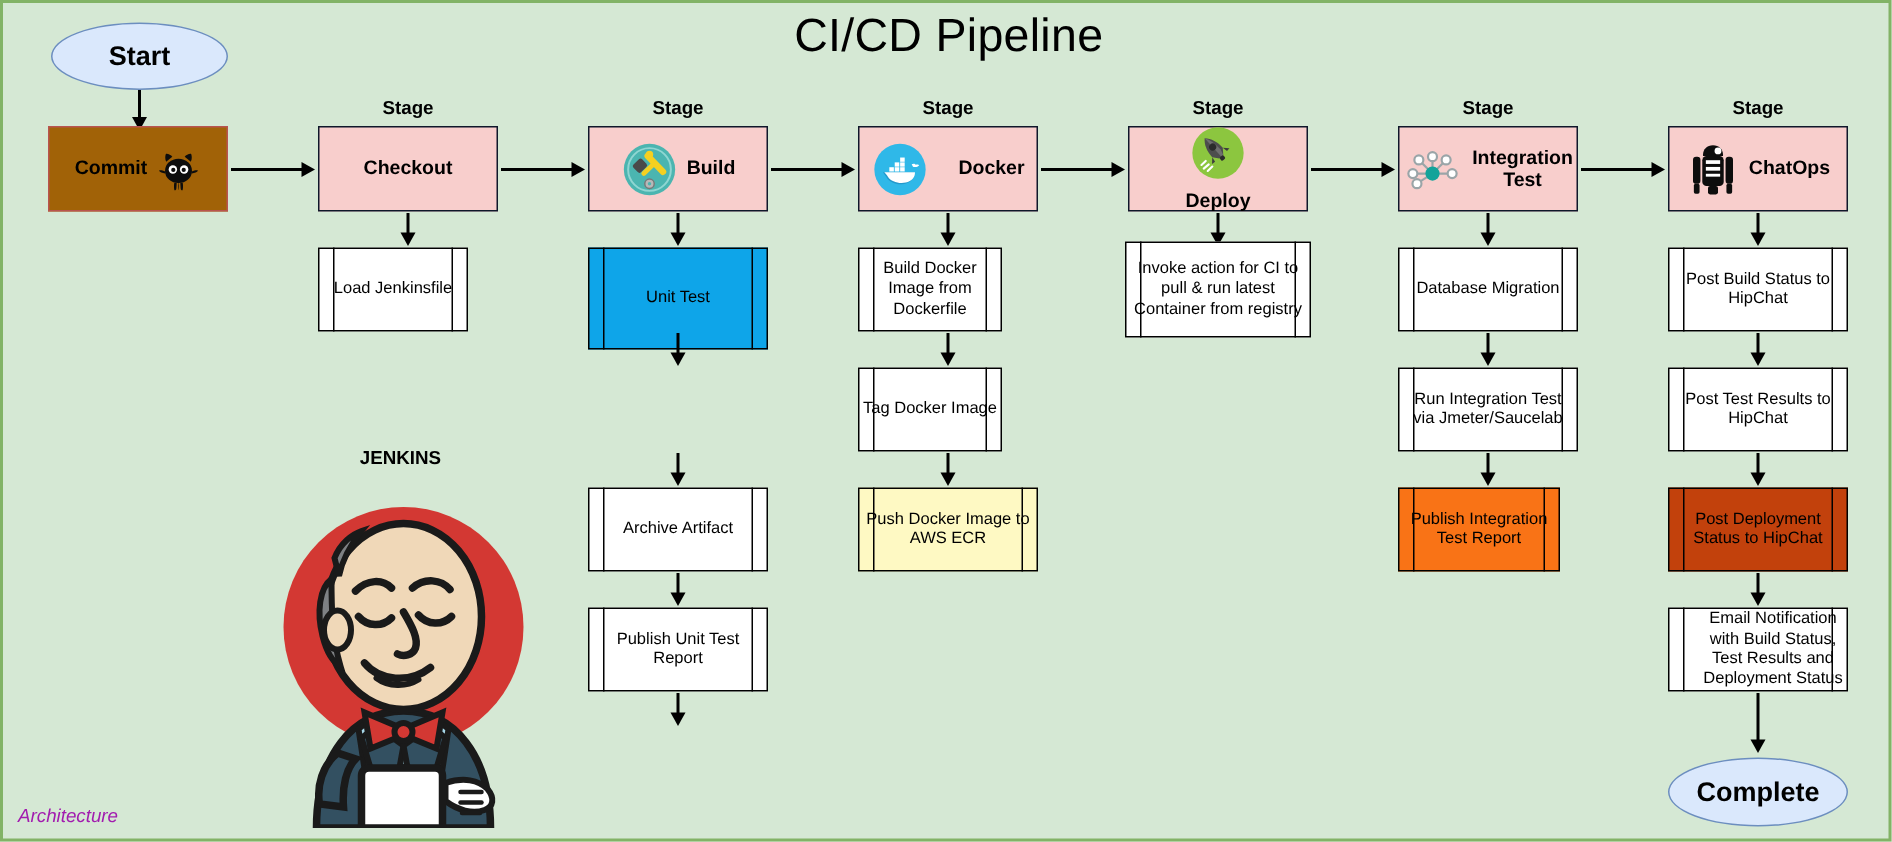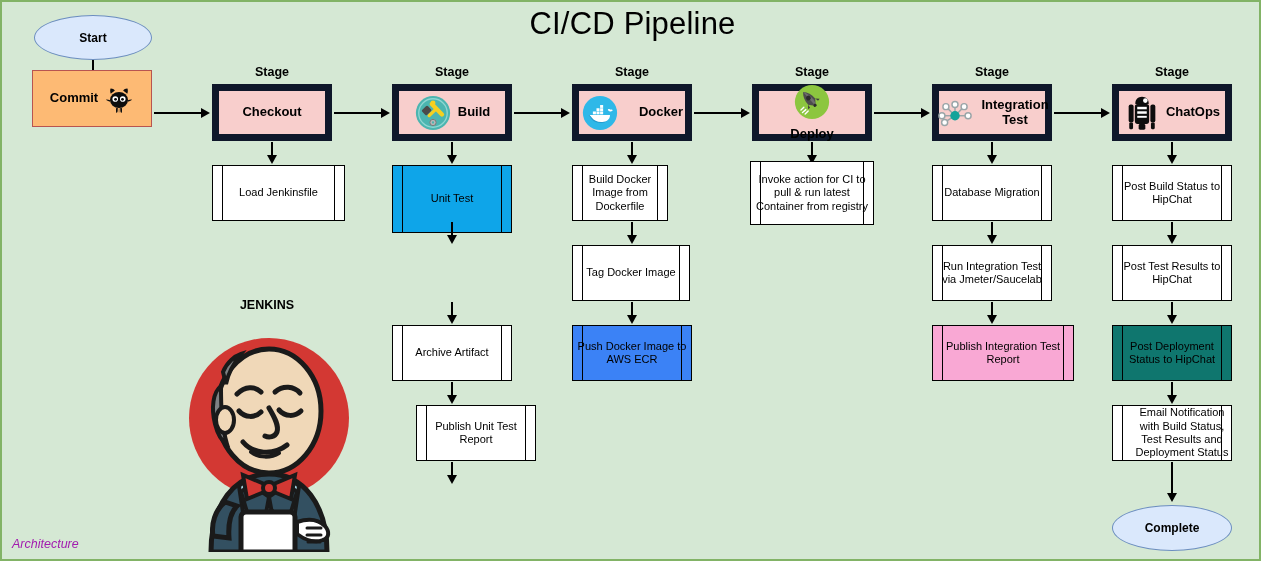--- a/index.html
+++ b/index.html
@@ -42,35 +42,35 @@
     color:#000;
   }
 
   .ellipse{
     position:absolute;
     box-sizing:border-box;
     background:#dae8fc;
     border:1px solid #6c8ebf;
     border-radius:50%;
     display:flex; align-items:center; justify-content:center;
-    font-size:12px; font-weight:bold; color:#000;
+    font-size:18px; font-weight:bold; color:#000;
   }
 
   
   .stage-box{
     position:absolute;
     box-sizing:border-box;
     background:#f8cecc;
     border:1px solid #b85450;
     display:flex; align-items:center; justify-content:center;
     gap:6px;
     font-size:13px; font-weight:bold; color:#000;
     padding:0 6px;
   }
-  .stage-box.dark{ border:7px solid #0f172a; }
+  .stage-box.dark{ border:1px solid #0f172a; }
   .stage-box .lbl{ line-height:1.12; text-align:center; }
 
   
   .proc{
     position:absolute;
     box-sizing:border-box;
     background:#ffffff;
     border:1px solid #000000;
     display:flex; align-items:center; justify-content:center;
     text-align:center;
@@ -139,21 +139,21 @@
   </div>
   <div class="v-arrow" style="left:90px; top:58px; height:19px;"></div>
 
   <div class="stage-label" style="left:210px; top:63px; width:120px;">Stage</div>
   <div class="stage-label" style="left:390px; top:63px; width:120px;">Stage</div>
   <div class="stage-label" style="left:570px; top:63px; width:120px;">Stage</div>
   <div class="stage-label" style="left:750px; top:63px; width:120px;">Stage</div>
   <div class="stage-label" style="left:930px; top:63px; width:120px;">Stage</div>
   <div class="stage-label" style="left:1110px; top:63px; width:120px;">Stage</div>
 
-  <div class="stage-box" style="left: 30px; top: 68px; width: 120px; height: 57px; background: #fdba74;">
+  <div class="stage-box" style="left: 30px; top: 82px; width: 120px; height: 57px; background: #a16207;">
     <span class="lbl">Commit</span>
     <span class="icon">
       <svg width="30" height="30" viewBox="0 0 32 32">
         <g fill="#0d0d0d">
           <ellipse cx="16" cy="17" rx="9.6" ry="8.6"></ellipse>
           <path d="M7.2 10.5c-.9-2.2-.7-4.6-.2-5.6 1.8-.2 3.6 1 4.6 2z"></path>
           <path d="M24.8 10.5c.9-2.2.7-4.6.2-5.6-1.8-.2-3.6 1-4.6 2z"></path>
           <path d="M13 25.5c-.4 2.4-.2 4.1.1 5.2.8.3 1.3-.5 1.4-1.6l.2-3.6z"></path>
           <path d="M19 25.5c.4 2.4.2 4.1-.1 5.2-.8.3-1.3-.5-1.4-1.6l-.2-3.6z"></path>
           <path d="M16 25.2c-.3 2.6-.2 4.4 0 5.6.3-1.2.4-3 .2-5.6z"></path>
@@ -279,80 +279,80 @@
           <rect x="13" y="14.5" width="10" height="2.6"></rect>
           <rect x="13" y="19.2" width="10" height="2.6"></rect>
           <rect x="13" y="24" width="10" height="2"></rect>
         </g>
       </svg>
     </span>
     <span class="lbl">ChatOps</span>
   </div>
 
   <div class="v-arrow" style="left:269px; top:140px; height:14px;"></div>
-  <div class="proc" style="left: 210px; top: 163px; width: 133px; height: 56px; background: rgb(255, 255, 255);">
+  <div class="proc" style="left: 210px; top: 163px; width: 100px; height: 56px; background: rgb(255, 255, 255);">
     <span class="txt">Load Jenkinsfile</span>
   </div>
 
   <div class="v-arrow" style="left:449px; top:140px; height:14px;"></div>
   <div class="proc" style="left: 390px; top: 163px; width: 120px; height: 68px; background: #0ea5e9;">
     <span class="txt">Unit Test</span>
   </div>
   <div class="v-arrow" style="left:449px; top:220px; height:14px;"></div>
   <div class="v-arrow" style="left:449px; top:300px; height:14px;"></div>
   <div class="proc" style="left: 390px; top: 323px; width: 120px; height: 56px; background: rgb(255, 255, 255);">
     <span class="txt">Archive Artifact</span>
   </div>
   <div class="v-arrow" style="left:449px; top:380px; height:14px;"></div>
-  <div class="proc" style="left: 390px; top: 403px; width: 120px; height: 56px; background: rgb(255, 255, 255); margin-left: 24px;">
+  <div class="proc" style="left: 390px; top: 403px; width: 120px; height: 56px; background: rgb(255, 255, 255);">
     <span class="txt">Publish Unit Test Report</span>
   </div>
   <div class="v-arrow" style="left:449px; top:460px; height:14px;"></div>
 
   <div class="v-arrow" style="left:629px; top:140px; height:14px;"></div>
   <div class="proc" style="left: 570px; top: 163px; width: 96px; height: 56px; background: rgb(255, 255, 255);">
     <span class="txt">Build Docker Image from Dockerfile</span>
   </div>
   <div class="v-arrow" style="left:629px; top:220px; height:14px;"></div>
-  <div class="proc" style="left: 570px; top: 243px; width: 118px; height: 56px; background: rgb(255, 255, 255);">
+  <div class="proc" style="left: 570px; top: 243px; width: 96px; height: 56px; background: rgb(255, 255, 255);">
     <span class="txt">Tag Docker Image</span>
   </div>
   <div class="v-arrow" style="left:629px; top:300px; height:14px;"></div>
-  <div class="proc" style="left: 570px; top: 323px; width: 120px; height: 56px; background: #3b82f6;">
+  <div class="proc" style="left: 570px; top: 323px; width: 120px; height: 56px; background: #fef9c3;">
     <span class="txt">Push Docker Image to AWS ECR</span>
   </div>
 
   <div class="v-arrow" style="left:809px; top:140px; height:14px;"></div>
   <div class="proc" style="left: 748px; top: 159px; width: 124px; height: 64px; background: rgb(255, 255, 255);">
     <span class="txt">Invoke action for CI to pull &amp; run latest Container from registry</span>
   </div>
 
   <div class="v-arrow" style="left:989px; top:140px; height:14px;"></div>
   <div class="proc" style="left: 930px; top: 163px; width: 120px; height: 56px; background: rgb(255, 255, 255);">
     <span class="txt">Database Migration</span>
   </div>
   <div class="v-arrow" style="left:989px; top:220px; height:14px;"></div>
   <div class="proc" style="left: 930px; top: 243px; width: 120px; height: 56px; background: rgb(255, 255, 255);">
     <span class="txt">Run Integration Test via Jmeter/Saucelab</span>
   </div>
   <div class="v-arrow" style="left:989px; top:300px; height:14px;"></div>
-  <div class="proc" style="left: 930px; top: 323px; width: 142px; height: 56px; background: #f9a8d4;">
+  <div class="proc" style="left: 930px; top: 323px; width: 108px; height: 56px; background: #f97316;">
     <span class="txt">Publish Integration Test Report</span>
   </div>
 
   <div class="v-arrow" style="left:1169px; top:140px; height:14px;"></div>
   <div class="proc" style="left: 1110px; top: 163px; width: 120px; height: 56px; background: rgb(255, 255, 255);">
     <span class="txt">Post Build Status to HipChat</span>
   </div>
   <div class="v-arrow" style="left:1169px; top:220px; height:14px;"></div>
   <div class="proc" style="left: 1110px; top: 243px; width: 120px; height: 56px; background: rgb(255, 255, 255);">
     <span class="txt">Post Test Results to HipChat</span>
   </div>
   <div class="v-arrow" style="left:1169px; top:300px; height:14px;"></div>
-  <div class="proc" style="left: 1110px; top: 323px; width: 120px; height: 56px; background: #0f766e;">
+  <div class="proc" style="left: 1110px; top: 323px; width: 120px; height: 56px; background: #c2410c;">
     <span class="txt">Post Deployment Status to HipChat</span>
   </div>
   <div class="v-arrow" style="left:1169px; top:380px; height:14px;"></div>
   <div class="proc overflow" style="left: 1110px; top: 403px; width: 120px; height: 56px; overflow: visible; background: rgb(255, 255, 255);">
     <span class="txt">Email Notification with Build Status, Test Results and Deployment Status</span>
   </div>
   <div class="v-arrow" style="left:1169px; top:460px; height:32px;"></div>
 
   <div class="ellipse" style="left: 1110px; top: 503px; width: 120px; height: 46px; background: rgb(218, 232, 252); border-color: rgb(108, 142, 191);">
     <span>Complete</span>

